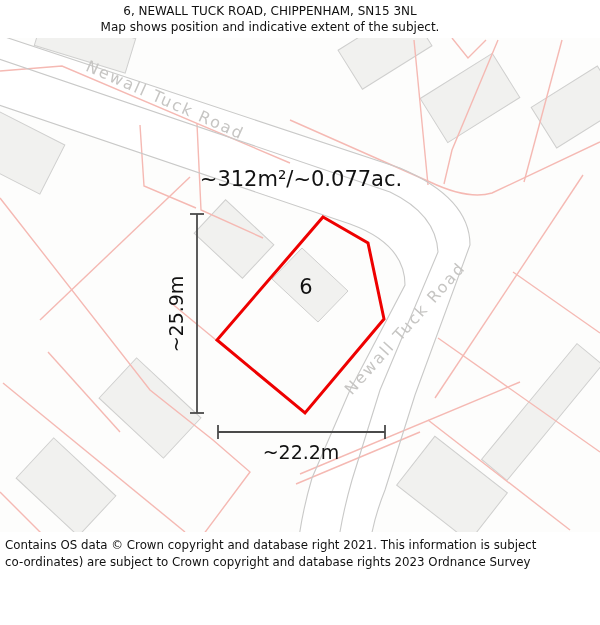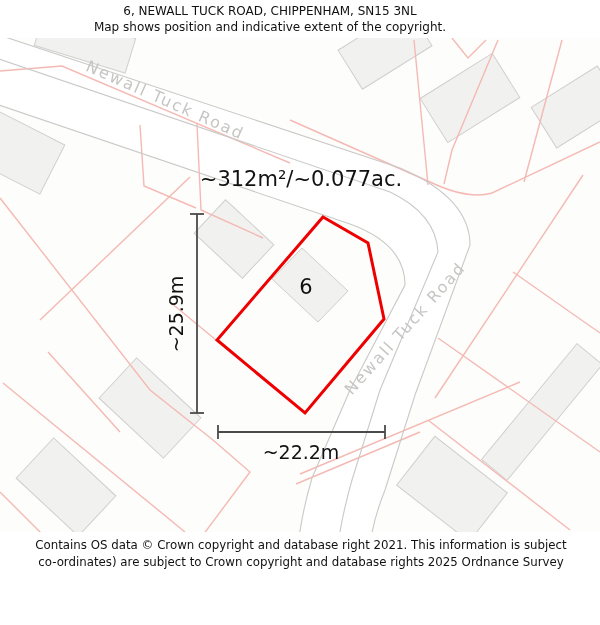--- a/index.html
+++ b/index.html
@@ -16,29 +16,29 @@
   .bld{fill:#f1f1ef;stroke:#cfcfce;stroke-width:1;}
   .road-fill{fill:#ffffff;stroke:none;}
   .casing{fill:none;stroke-width:1.1;}
   .pink{fill:none;stroke-width:1.4;}
   .red-outline{fill:none;stroke-width:3;stroke-linejoin:miter;}
   .dim{stroke:#4a4a4a;stroke-width:1.8;}
   .maplabel{fill:#111111;}
   .roadname{font-size:16px;letter-spacing:2px;}
   .footer{
     position:absolute;top:537px;left:5px;width:592px;
-    font-size:11.8px;line-height:16.5px;text-align:center;
+    font-size:11.8px;line-height:16.5px;text-align:left;
   }
 </style>
 </head>
 <body>
 
 <div class="header">
   <div class="title">6, NEWALL TUCK ROAD, CHIPPENHAM, SN15 3NL</div>
-  <div class="subtitle">Map shows position and indicative extent of the copyright.</div>
+  <div class="subtitle">Map shows position and indicative extent of the subject.</div>
 </div>
 
 <div class="map-wrap">
 <svg width="600" height="494" viewBox="0 38 600 494">
 
   <path class="road-fill" d="M -10,32 L 400,168 Q 470,198 470,245 L 415,395 L 385,490 Q 373,520 370,545
            L 298,545 Q 302,512 312,478 L 350,390 L 405,285 Q 405,244 350,224 L -10,102 Z"></path>
 
   <g>
     <rect class="bld" x="-47.5" y="-18" width="95" height="36" transform="translate(85,42) rotate(17)"></rect>
@@ -103,14 +103,14 @@
     <line class="dim" x1="218" y1="432" x2="385" y2="432"></line>
     <line class="dim" x1="218" y1="425" x2="218" y2="439"></line>
     <line class="dim" x1="385" y1="425" x2="385" y2="439"></line>
     <text class="maplabel" x="301" y="459" font-size="19" text-anchor="middle">~22.2m</text>
   </g>
 </svg>
 </div>
 
 <div class="footer">
   <div>Contains OS data © Crown copyright and database right 2021. This information is subject</div>
-  <div>co-ordinates) are subject to Crown copyright and database rights 2025 Ordnance Survey</div>
+  <div>co-ordinates) are subject to Crown copyright and database rights 2023 Ordnance Survey</div>
 </div>
 
 </body></html>

